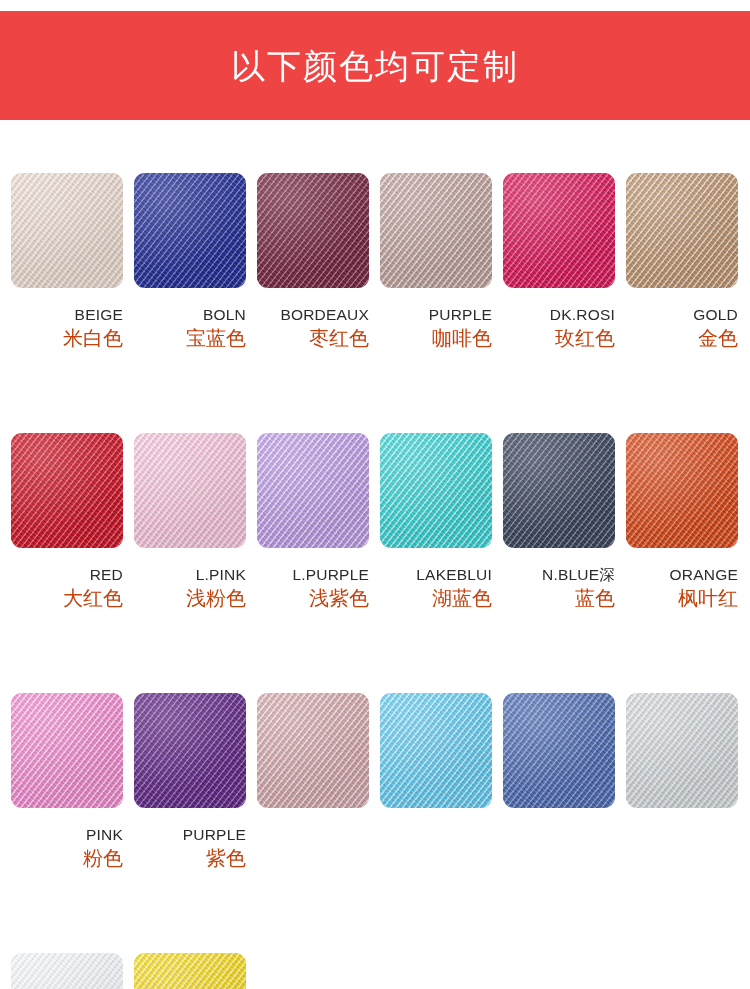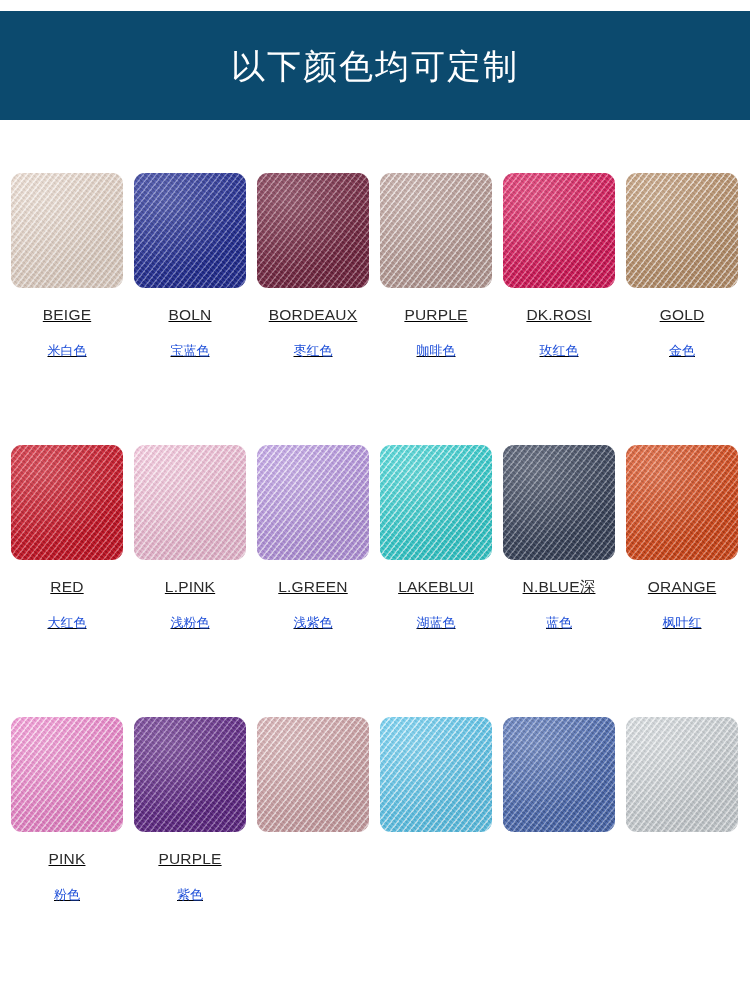--- a/index.html
+++ b/index.html
@@ -16,21 +16,21 @@
     position: relative;
   }
 
   
   .header-band {
     position: absolute;
     left: 0;
     top: 11px;
     width: 750px;
     height: 109px;
-    background: #0c4a6e;
+    background: #ef4444;
     display: flex;
     align-items: center;
     justify-content: center;
   }
   .header-title {
     color: #ffffff;
     font-size: 34px;
     letter-spacing: 2px;
     font-weight: normal;
     line-height: 1;
@@ -46,22 +46,21 @@
     width: 728px;
     display: grid;
     grid-template-columns: repeat(6, 112px);
     column-gap: 11px;
     row-gap: 85px;
   }
   .swatch-cell {
     width: 112px;
     display: flex;
     flex-direction: column;
-    align-items: center;
-    text-decoration: underline;
+    align-items: flex-end;
   }
   .swatch-chip {
     width: 112px;
     height: 115px;
     border-radius: 11px;
     position: relative;
     overflow: hidden;
     background-color: #cccccc;
   }
   
@@ -114,23 +113,23 @@
   .swatch-label-en {
     margin-top: 17px;
     font-size: 15.5px;
     color: #2b2b2b;
     line-height: 19px;
     text-align: center;
     white-space: nowrap;
     letter-spacing: 0.2px;
   }
   .swatch-label-cn {
-    margin-top: 17px;
-    font-size: 13px;
-    color: #1d4ed8;
+    margin-top: 5px;
+    font-size: 20px;
+    color: #c2410c;
     line-height: 19px;
     text-align: center;
     white-space: nowrap;
     font-family: "DejaVu Sans", "Liberation Sans", sans-serif;
   }
 </style>
 </head>
 <body>
 
 <div class="header-band">
@@ -173,21 +172,21 @@
       <div class="swatch-label-en">RED</div>
       <div class="swatch-label-cn">大红色</div>
     </div>
     <div class="swatch-cell">
       <div class="swatch-chip light-chip" style="background-color: rgb(242, 188, 214);"></div>
       <div class="swatch-label-en">L.PINK</div>
       <div class="swatch-label-cn">浅粉色</div>
     </div>
     <div class="swatch-cell">
       <div class="swatch-chip light-chip" style="background-color: rgb(183, 149, 226);"></div>
-      <div class="swatch-label-en">L.GREEN</div>
+      <div class="swatch-label-en">L.PURPLE</div>
       <div class="swatch-label-cn">浅紫色</div>
     </div>
     <div class="swatch-cell">
       <div class="swatch-chip light-chip" style="background-color: rgb(47, 207, 208);"></div>
       <div class="swatch-label-en">LAKEBLUI</div>
       <div class="swatch-label-cn">湖蓝色</div>
     </div>
     <div class="swatch-cell">
       <div class="swatch-chip" style="background-color: rgb(60, 71, 96);"></div>
       <div class="swatch-label-en">N.BLUE深</div>

